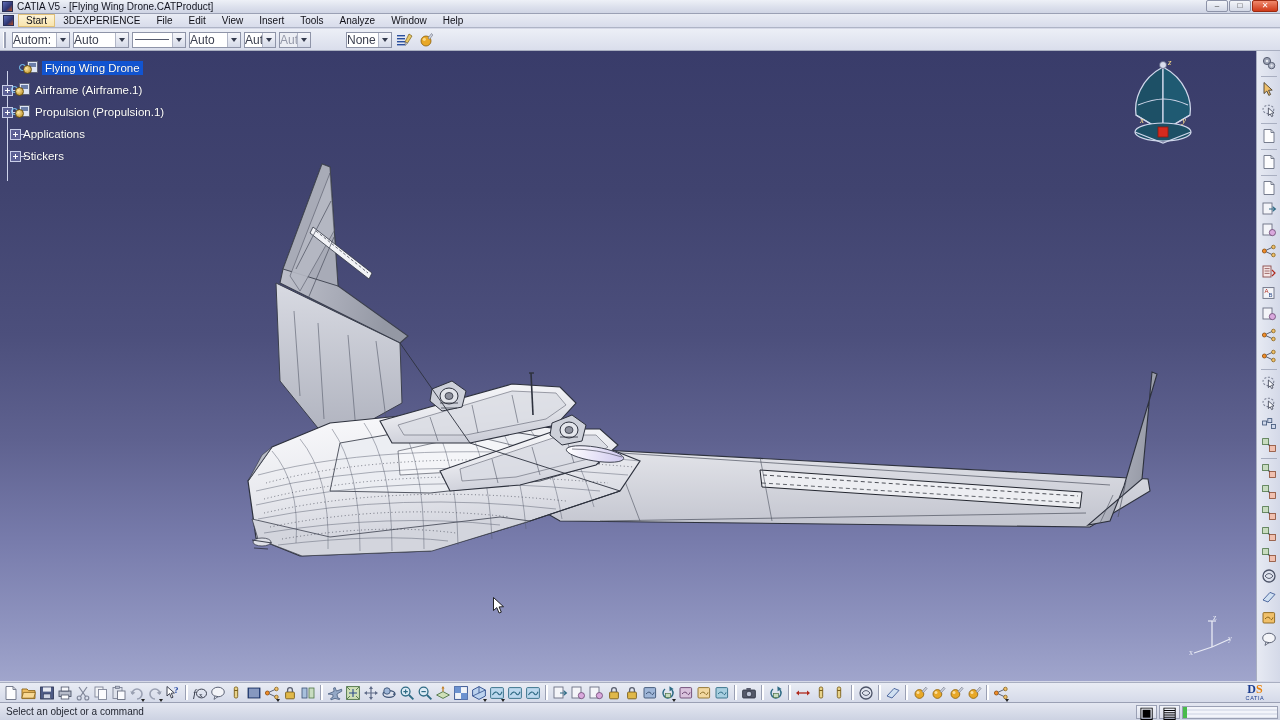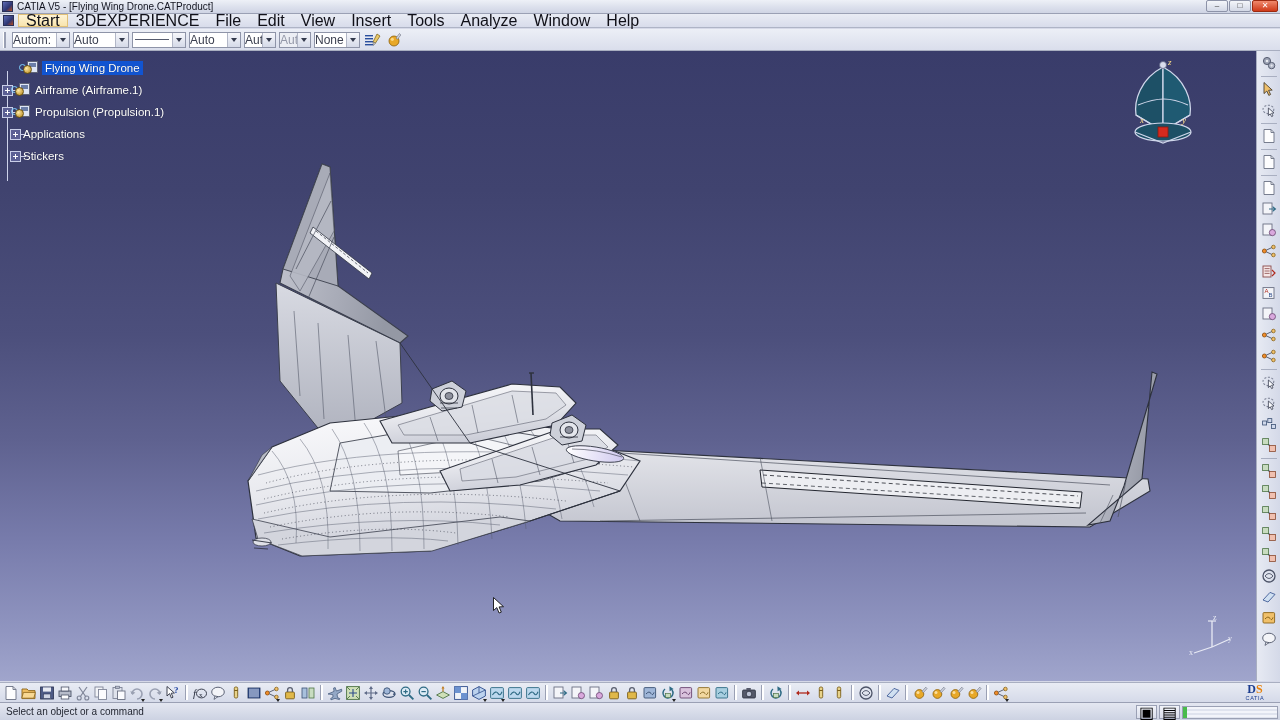--- a/index.html
+++ b/index.html
@@ -45,21 +45,21 @@
     background: linear-gradient(to bottom,#e9ecf4,#d8dceb);
     border-bottom: 1px solid #aeb4c6;
     display: flex; align-items: center;
   }
   .menu-appicon {
     width: 11px; height: 11px; margin-left: 3px; margin-right: 4px;
     background: linear-gradient(135deg,#5d6bb5 0%,#2d3572 60%,#b84a1c 100%);
     border: 1px solid #2a2f55; flex: 0 0 auto;
   }
   .menu-item {
-    font-size: 16px; color: #101018; padding: 0 8px; line-height: 13px;
+    font-size: 10px; color: #101018; padding: 0 8px; line-height: 13px;
     white-space: nowrap; height: 13px;
   }
   .menu-item.active {
     background: linear-gradient(to bottom,#fdf3d6,#f8e4ae);
     border: 1px solid #e0c079; padding: 0 7px; line-height: 11px;
   }
 
   .mdi-btns { position: absolute; right: 3px; top: 15px; display: flex; gap: 2px; }
   .mdi-btn {
     width: 15px; height: 12px; border: 1px solid #9aa0b4; border-radius: 2px;
@@ -304,21 +304,21 @@
           <div class="arrow"></div>
         </div>
         <div class="combo" style="width: 32px;">
           <span class="cval">Aut</span>
           <div class="arrow"></div>
         </div>
         <div class="combo disabled" style="width: 32px;">
           <span class="cval">Aut</span>
           <div class="arrow"></div>
         </div>
-        <div class="combo" style="width: 46px;">
+        <div class="combo" style="width: 46px; margin-left: 32px;">
           <span class="cval">None</span>
           <div class="arrow"></div>
         </div>
       </div>
     <div class="tb-icon" title="Painter">
       <svg width="17" height="17" viewBox="0 0 17 17">
         <rect x="1" y="4" width="8" height="1.4" fill="#2a4f9e"></rect>
         <rect x="1" y="7" width="8" height="1.4" fill="#2a4f9e"></rect>
         <rect x="1" y="10" width="8" height="1.4" fill="#2a4f9e"></rect>
         <rect x="1" y="13" width="8" height="1.4" fill="#2a4f9e"></rect>

